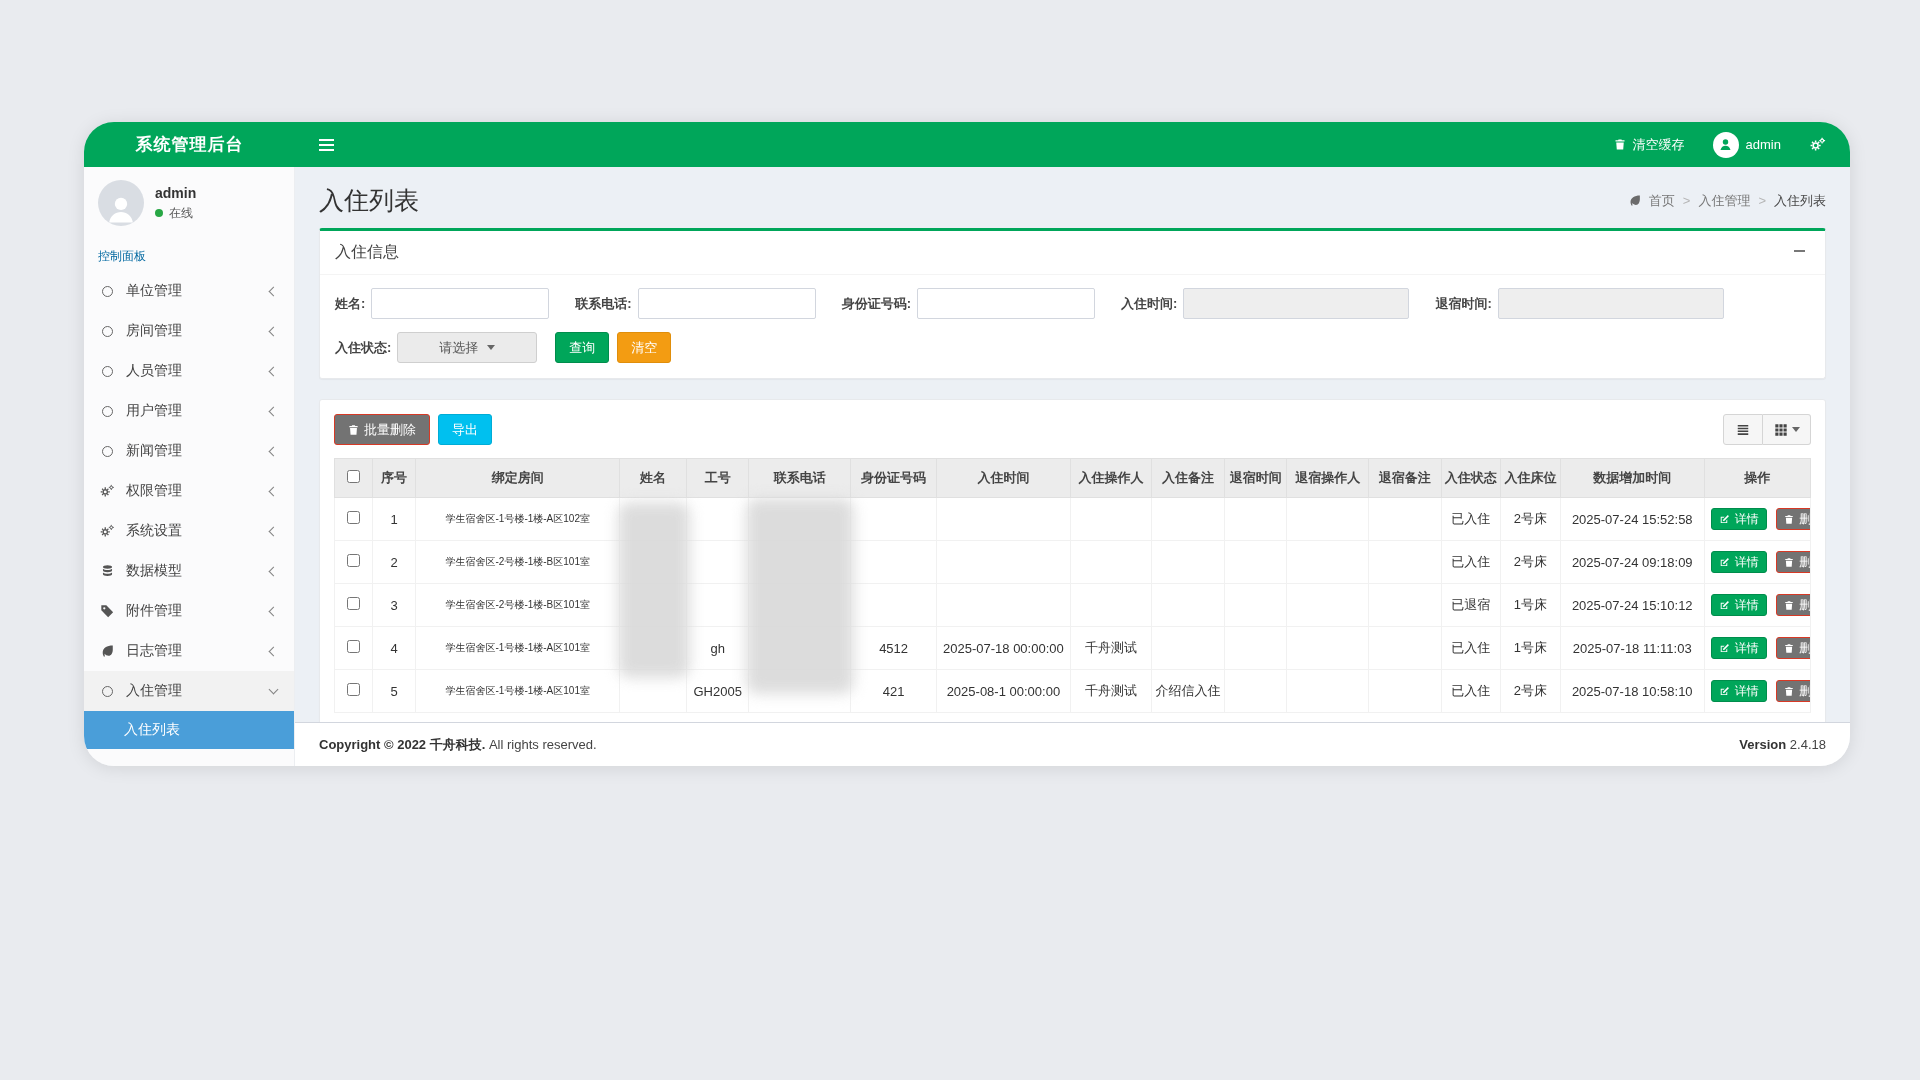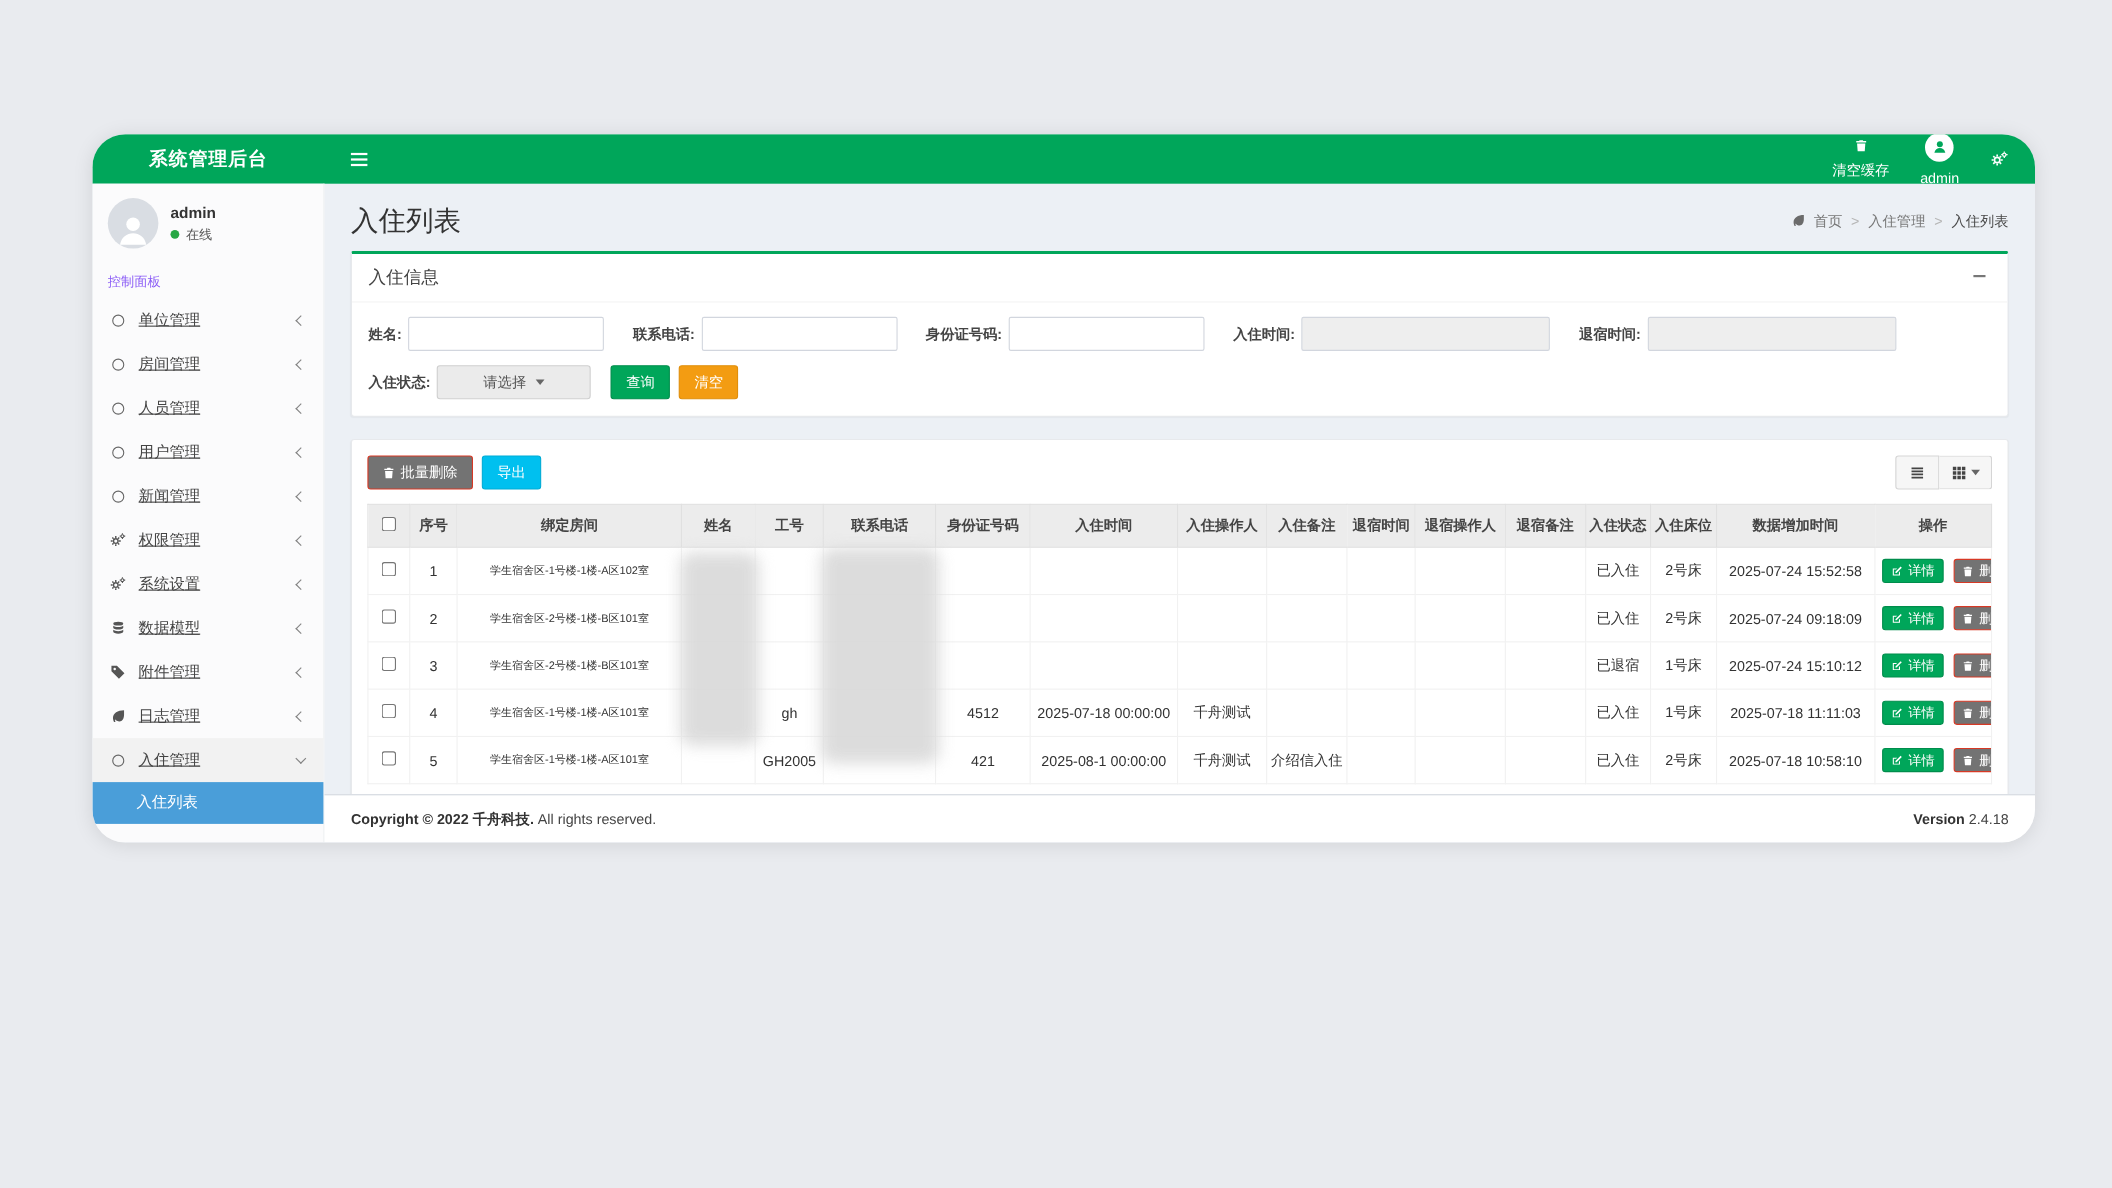--- a/index.html
+++ b/index.html
@@ -16,49 +16,49 @@
   }
   
   .topbar {
     position: absolute; left:0; top:0; right:0; height: 45px;
     background: #00a65a; display:flex; align-items:center; color:#fff;
   }
   .brand { width: 211px; text-align:center; font-size: 17px; font-weight: bold; letter-spacing: 1px; }
   .hamburger { margin-left: 18px; display:flex; flex-direction:column; gap:3px; cursor:pointer; padding:6px; }
   .hamburger span { display:block; width:15px; height:2px; background:#fff; }
   .top-right { margin-left:auto; display:flex; align-items:center; gap:28px; padding-right:24px; font-size:13px; }
-  .top-item { display:flex; align-items:center; gap:7px; cursor:pointer;flex-direction:column; }
+  .top-item { display:flex; align-items:center; gap:7px; cursor:pointer; }
   .avatar-sm {
     width:26px; height:26px; border-radius:50%; background:#fff;
     display:flex; align-items:center; justify-content:center; color:#00a65a;
   }
   
   .sidebar {
     position:absolute; left:0; top:45px; bottom:0; width:211px;
     background:#fbfbfc; border-right:1px solid #eceef1;
   }
   .user-panel { display:flex; align-items:center; gap:11px; padding:13px 14px 12px; }
   .avatar-lg {
     width:46px; height:46px; border-radius:50%; background:#d9dde3;
     display:flex; align-items:flex-end; justify-content:center; color:#fff; overflow:hidden;
   }
   .user-meta { display:flex; flex-direction:column; gap:4px; }
   .user-name { font-size:14px; font-weight:bold; color:#333; }
   .user-status { font-size:12px; color:#555; display:flex; align-items:center; gap:6px; }
   .dot { width:8px; height:8px; border-radius:50%; background:#28a745; display:inline-block; }
-  .section-label { padding:10px 14px 6px; font-size:12px; color:#8b5cf6; }
+  .section-label { padding:10px 14px 6px; font-size:12px; color:#0369a1; }
   ul.menu { list-style:none; }
   .menu-item {
     height:40px; display:flex; align-items:center; gap:10px;
     padding:0 14px; font-size:14px; color:#444; cursor:pointer;
   }
   .menu-item.expanded { background:#f2f2f2; }
   .mi-icon { width:18px; display:flex; align-items:center; justify-content:center; color:#555; }
   .circle-o { width:11px; height:11px; border:1.6px solid #666; border-radius:50%; display:inline-block; }
-  .mi-label { flex:1;text-decoration:underline; }
+  .mi-label { flex:1; }
   .mi-chevron {
     width:7px; height:7px; border-left:1.6px solid #838383; border-bottom:1.6px solid #838383;
     transform:rotate(45deg); margin-right:3px;
   }
   .mi-chevron.down { transform:rotate(-45deg); margin-top:-3px; }
   .submenu-item {
     height:38px; display:flex; align-items:center; padding-left:40px;
     font-size:14px; color:#444; cursor:pointer;
   }
   .submenu-item.active { background:#4a9ed9; color:#fff; }

